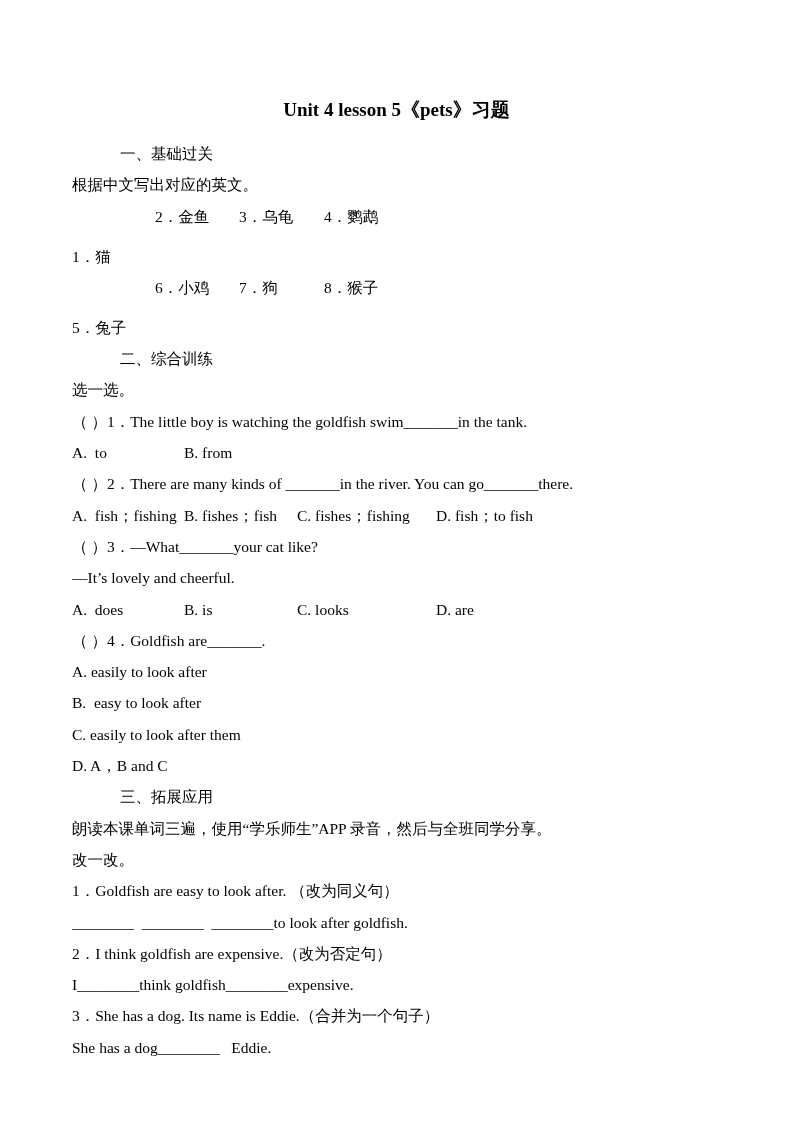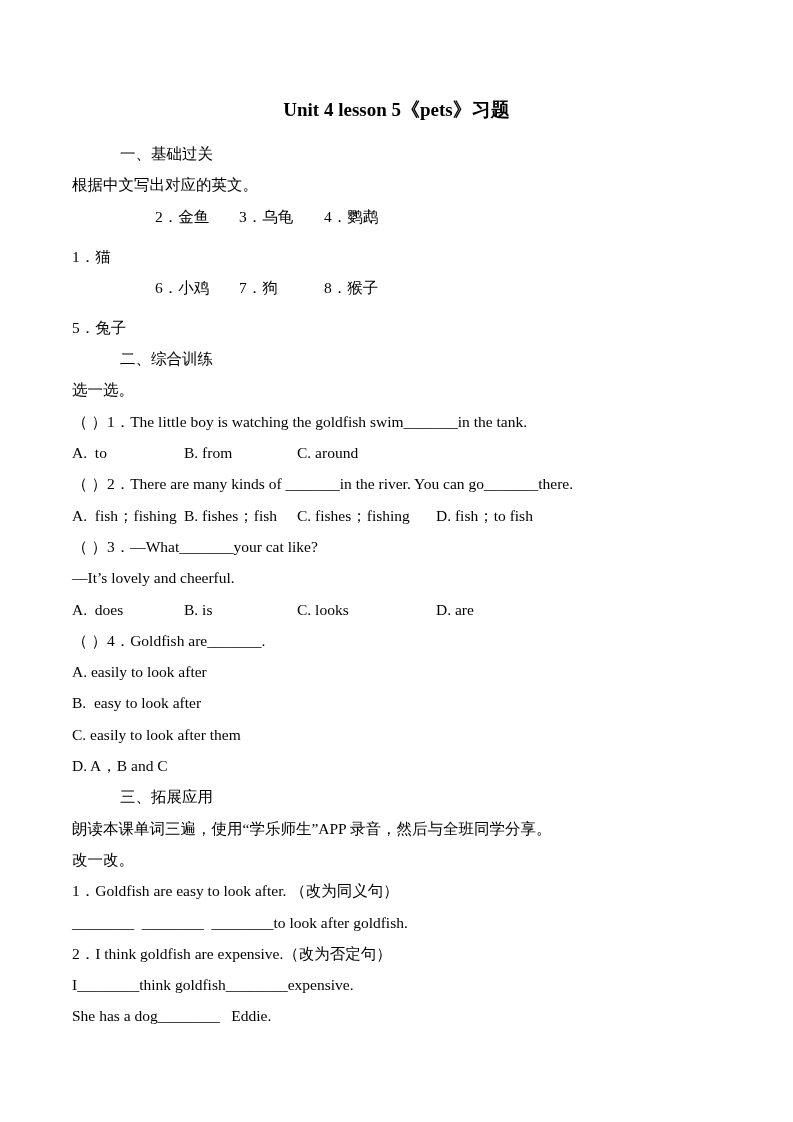--- a/index.html
+++ b/index.html
@@ -76,21 +76,20 @@
     <span class="v4">8．猴子</span>
   </div>
 
   <div class="line sec-head">二、综合训练</div>
   <div class="line">选一选。</div>
 
   <div class="line">（ ）1．The little boy is watching the goldfish swim_______in the tank.</div>
   <div class="line opt-row">
     <span class="oa">A.  to</span>
     <span class="ob">B. from</span>
-    <span class="oc">C. around</span>
   </div>
 
   <div class="line">（ ）2．There are many kinds of _______in the river. You can go_______there.</div>
   <div class="line opt-row">
     <span class="oa">A.  fish；fishing</span>
     <span class="ob">B. fishes；fish</span>
     <span class="oc">C. fishes；fishing</span>
     <span class="od">D. fish；to fish</span>
   </div>
 
@@ -112,15 +111,16 @@
   <div class="line sec-head">三、拓展应用</div>
   <div class="line">朗读本课单词三遍，使用“学乐师生”APP 录音，然后与全班同学分享。</div>
   <div class="line">改一改。</div>
 
   <div class="line">1．Goldfish are easy to look after. （改为同义句）</div>
   <div class="line">________  ________  ________to look after goldfish.</div>
 
   <div class="line">2．I think goldfish are expensive.（改为否定句）</div>
   <div class="line">I________think goldfish________expensive.</div>
 
+  <div class="line">3．She has a dog. Its name is Eddie.（合并为一个句子）</div>
   <div class="line">She has a dog________   Eddie.</div>
 
 </div>
 
 </body></html>

